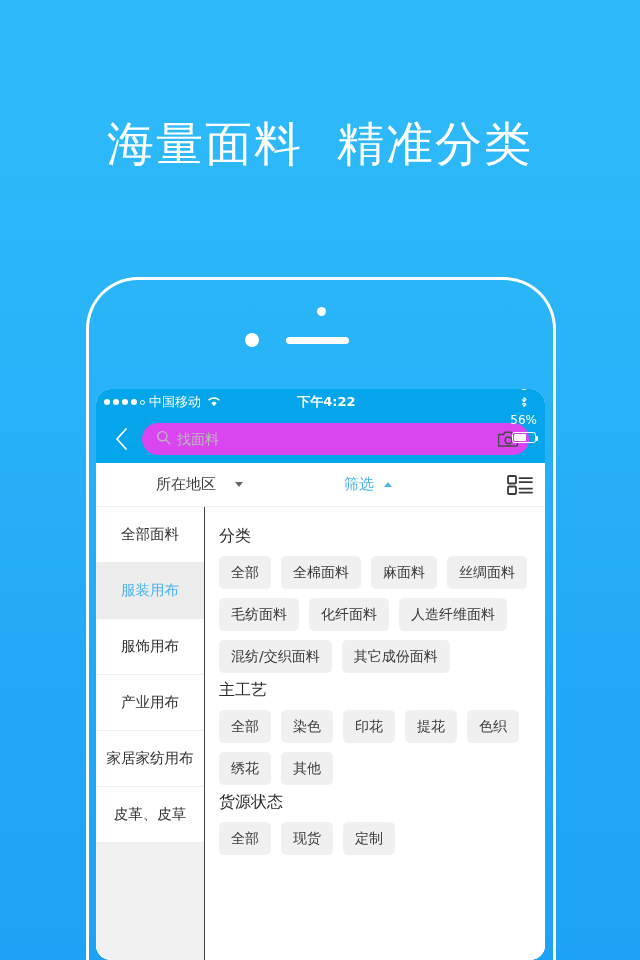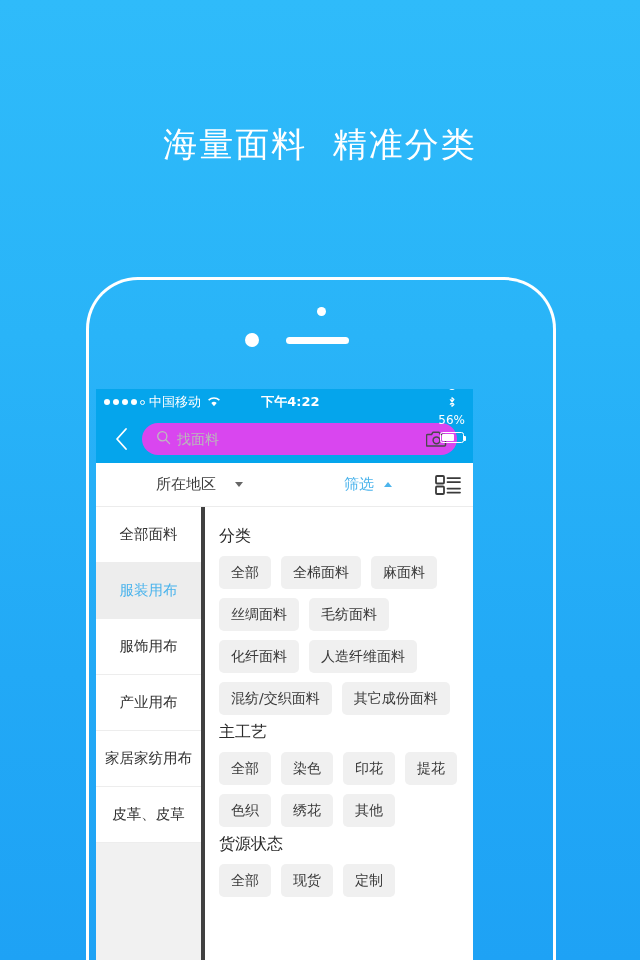--- a/index.html
+++ b/index.html
@@ -20,21 +20,21 @@
   }
 
   
   .headline {
     position: absolute;
     top: 113px;
     left: 0;
     width: 640px;
     text-align: center;
     color: #ffffff;
-    font-size: 34px;
+    font-size: 47px;
     line-height: 62px;
     letter-spacing: 2px;
     font-weight: 400;
     white-space: pre;
   }
 
   
   .phone-frame {
     position: absolute;
     left: 86px;
@@ -74,24 +74,25 @@
     height: 7px;
     border-radius: 4px;
     background: #ffffff;
   }
 
   
   .screen {
     position: absolute;
     left: 96px;
     top: 389px;
-    width: 377px;
+    width: 449px;
     height: 571px;
     background: #ffffff;
     overflow: hidden;
+    border-radius: 15px;
   }
 
   
   .status-bar {
     height: 26px;
     background: #05a5ec;
     display: flex;
     align-items: center;
     padding: 0 8px;
     color: #ffffff;
@@ -229,21 +230,21 @@
   
   .panel {
     display: flex;
     height: 453px;
     background: #ffffff;
   }
 
   .sidebar {
     width: 109px;
     background: #f1f1f1;
-    border-right: 4px solid #404040;
+    border-right: 1px solid #404040;
     flex: none;
     overflow: hidden;
   }
   .side-item {
     height: 56px;
     background: #ffffff;
     border-bottom: 1px solid #ededed;
     display: flex;
     align-items: center;
     justify-content: center;

